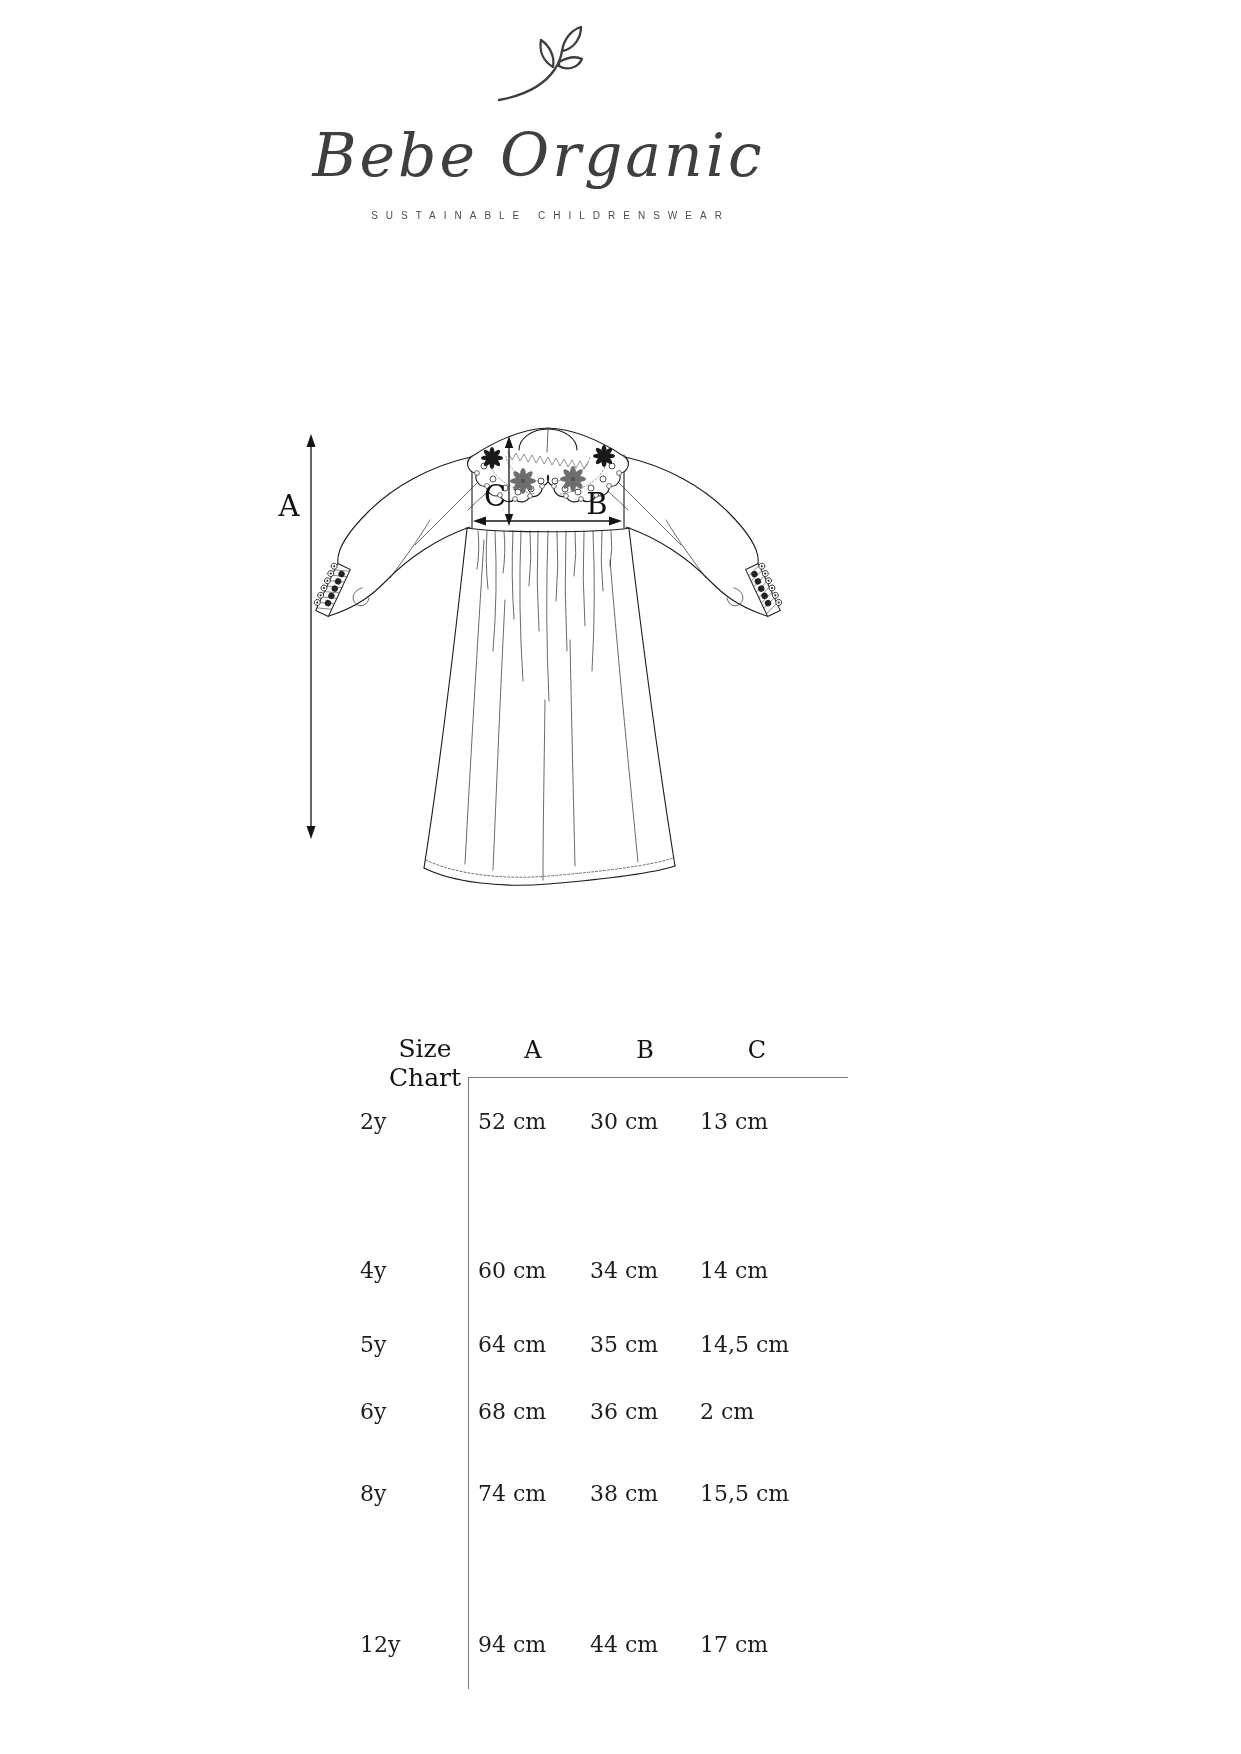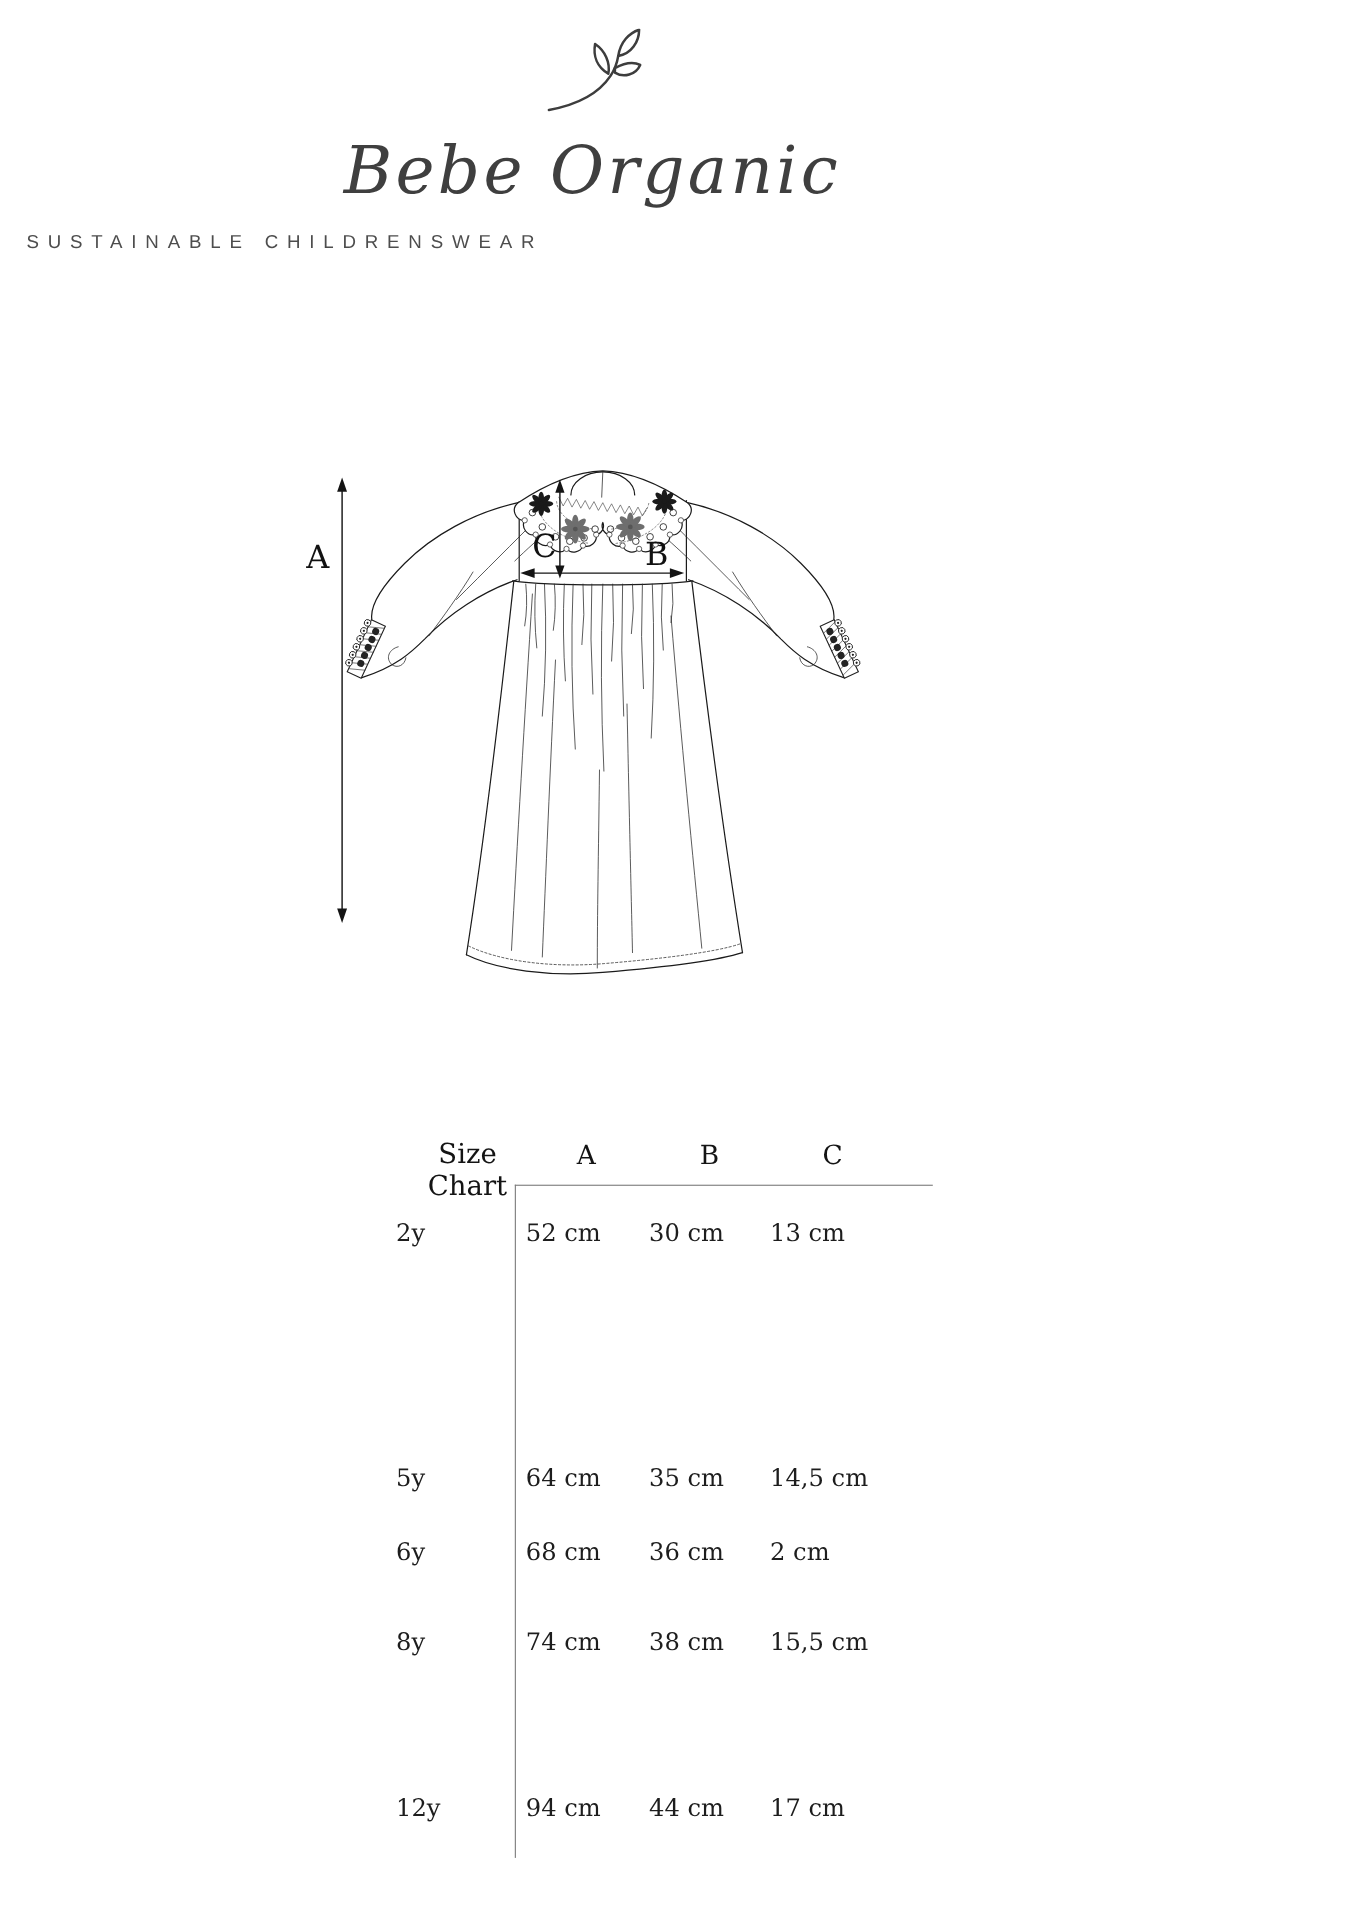--- a/index.html
+++ b/index.html
@@ -3,22 +3,22 @@
 <meta charset="utf-8">
 <style>
   html,body{margin:0;padding:0;background:#fff;}
   .page{position:relative;width:1077px;height:1754px;background:#ffffff;overflow:hidden;
         font-family:"DejaVu Serif", serif;color:#1d1d1d;}
   
   .leaf{position:absolute;top:26px;left:50%;margin-left:-46px;width:92px;height:80px;}
   .brand{position:absolute;top:116px;left:0;width:100%;text-align:center;
          font-family:"DejaVu Serif", serif;font-style:italic;font-weight:400;
          font-size:60px;line-height:78px;color:#3f3f3f;letter-spacing:3px;}
-  .tagline{position:absolute;top:210px;left:0;width:100%;
-           font-family:"Liberation Sans", sans-serif;font-size:17px;letter-spacing:8px;
+  .tagline{position:absolute;top:210px;left:0;width:100%;text-align:center;
+           font-family:"Liberation Sans", sans-serif;font-size:10px;letter-spacing:8px;
            color:#4d4d4d;padding-left:24px;box-sizing:border-box;}
   
   .dress-svg{position:absolute;left:255px;top:358px;width:670px;height:535px;}
   .sketch{fill:none;stroke:#1b1b1b;stroke-width:1.1;stroke-linecap:round;stroke-linejoin:round;}
   .thin{fill:none;stroke:#2a2a2a;stroke-width:0.7;stroke-linecap:round;}
   .hair{fill:none;stroke:#3a3a3a;stroke-width:0.55;stroke-linecap:round;}
   .arrow-line{stroke:#141414;stroke-width:1.3;fill:none;}
   .arrow-head{fill:#141414;stroke:none;}
   .diagram-label{font-family:"DejaVu Serif", serif;font-size:29px;fill:#111;}
   
@@ -307,20 +307,26 @@
   <div class="col-head c-c">C</div>
   <div class="h-rule"></div>
   <div class="v-rule"></div>
 
   <div class="row" style="top:1107px;">
     <span class="cell c-size">2y</span>
     <span class="cell c-a">52 cm</span>
     <span class="cell c-b">30 cm</span>
     <span class="cell c-c">13 cm</span>
   </div>
+  <div class="row" style="top:1256px;">
+    <span class="cell c-size">4y</span>
+    <span class="cell c-a">60 cm</span>
+    <span class="cell c-b">34 cm</span>
+    <span class="cell c-c">14 cm</span>
+  </div>
   <div class="row" style="top:1330px;">
     <span class="cell c-size">5y</span>
     <span class="cell c-a">64 cm</span>
     <span class="cell c-b">35 cm</span>
     <span class="cell c-c">14,5 cm</span>
   </div>
   <div class="row" style="top:1397px;">
     <span class="cell c-size">6y</span>
     <span class="cell c-a">68 cm</span>
     <span class="cell c-b">36 cm</span>

